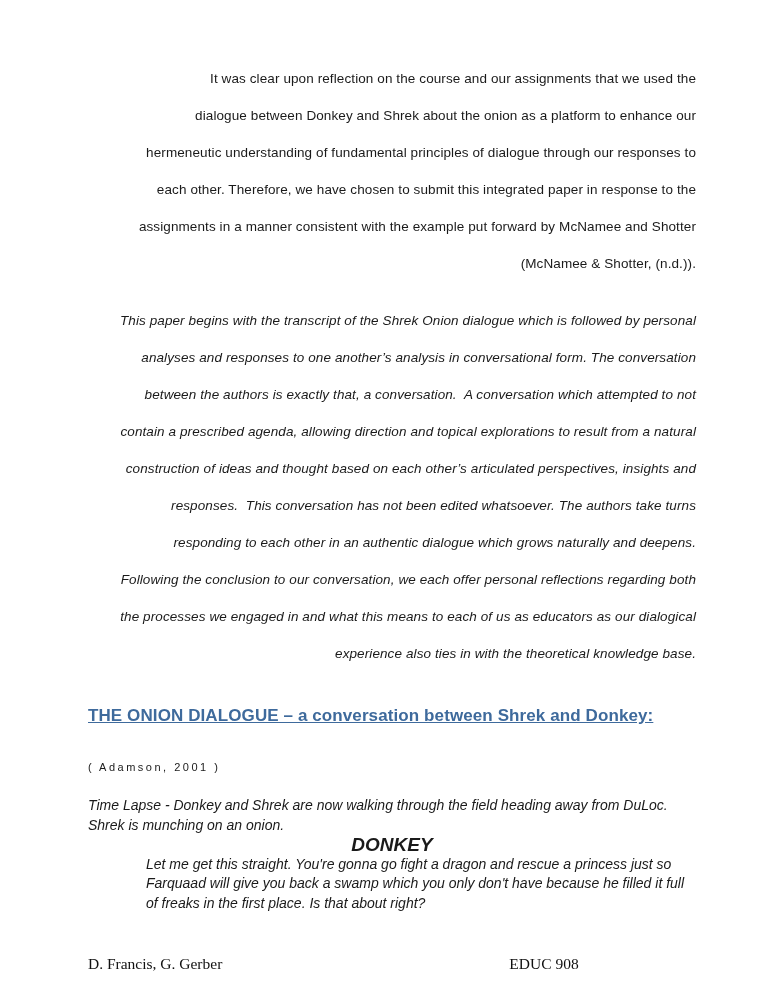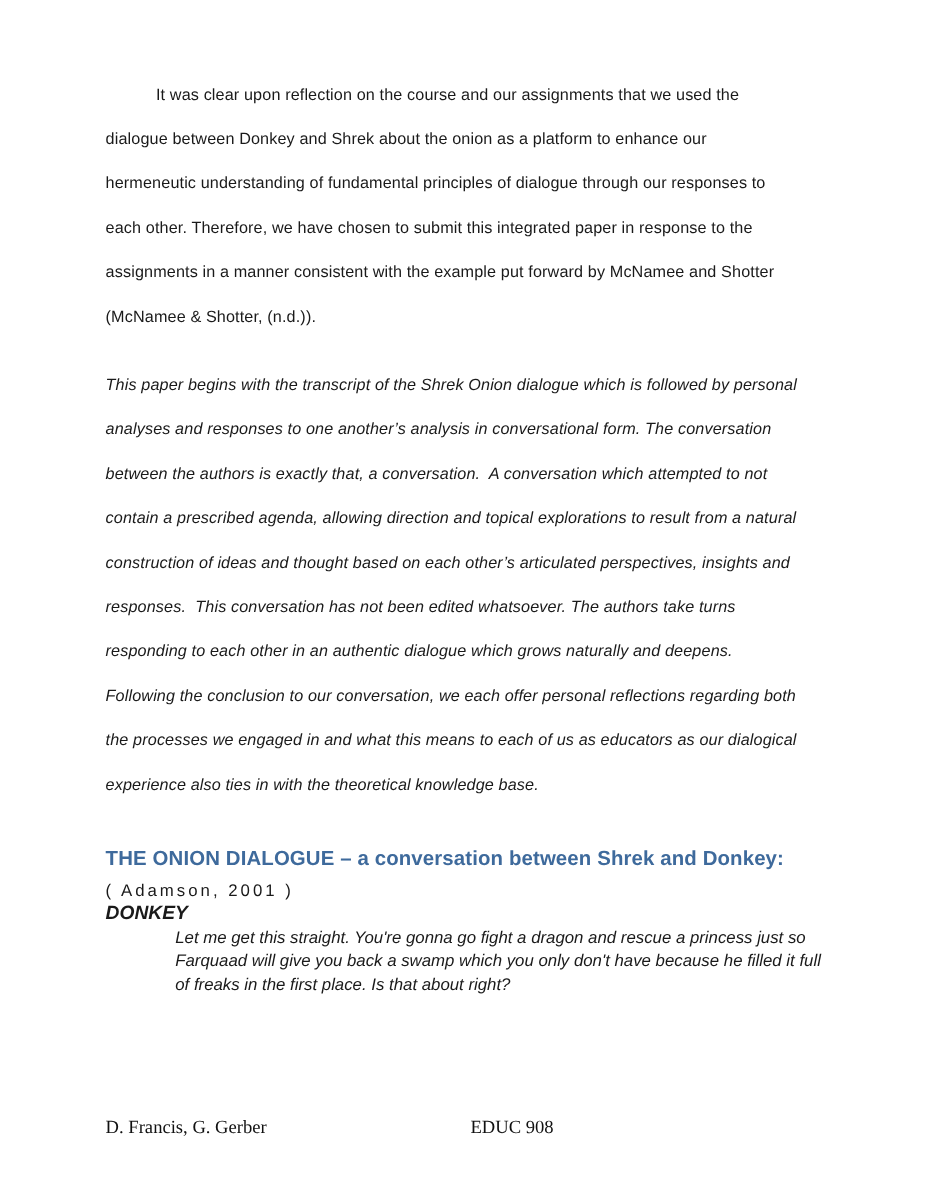--- a/index.html
+++ b/index.html
@@ -14,61 +14,63 @@
   .page {
     position: absolute; inset: 0;
     padding: 60px 76px 0 88px;
     box-sizing: border-box;
   }
   .para {
     font-size: 13.5px;
     line-height: 37px;
     white-space: pre-wrap;
     letter-spacing: 0.1px;
+    text-align: right;
   }
   .para-intro { text-indent: 42px; }
   .para-overview { margin-top: 20px; font-style: italic; }
   .section-heading {
     margin-top: 32px;
     font-size: 17px;
     font-weight: bold;
     line-height: 24px;
     letter-spacing: 0.1px;
   }
   .citation {
-    margin-top: 5px;
-    font-size: 14px;
+    margin-top: 30px;
+    font-size: 11px;
     letter-spacing: 2.5px;
     line-height: 19px;
   }
   .italic-block {
     font-style: italic;
     font-size: 14px;
     line-height: 19.5px;
     white-space: pre-wrap;
   }
   .scene-direction { margin-top: 19px; }
   .speaker {
     font-style: italic;
     font-weight: bold;
-    font-size: 16px;
+    font-size: 19px;
     line-height: 19.5px;
+    text-align: center;
   }
   .speech { margin-left: 58px; }
   .footer {
     position: absolute;
-    top: 930px; left: 88px; right: 76px;
+    top: 954px; left: 88px; right: 76px;
     font-family: "Liberation Serif", serif;
     font-size: 15.5px;
     line-height: 20px;
     display: flex;
     color: #111111;
   }
   .footer-left  { flex: 1; text-align: left; }
-  .footer-center{ flex: 1; text-align: left; }
+  .footer-center{ flex: 1; text-align: center; }
   .footer-right { flex: 1; text-align: right; }
 </style>
 </head>
 <body>
 
 <div class="page">
 
   <div class="para para-intro">It was clear upon reflection on the course and our assignments that we used the
 dialogue between Donkey and Shrek about the onion as a platform to enhance our
 hermeneutic understanding of fundamental principles of dialogue through our responses to
@@ -80,24 +82,26 @@
 analyses and responses to one another’s analysis in conversational form. The conversation
 between the authors is exactly that, a conversation.  A conversation which attempted to not
 contain a prescribed agenda, allowing direction and topical explorations to result from a natural
 construction of ideas and thought based on each other’s articulated perspectives, insights and
 responses.  This conversation has not been edited whatsoever. The authors take turns
 responding to each other in an authentic dialogue which grows naturally and deepens.
 Following the conclusion to our conversation, we each offer personal reflections regarding both
 the processes we engaged in and what this means to each of us as educators as our dialogical
 experience also ties in with the theoretical knowledge base.</div>
 
-  <div class="section-heading" style="color: rgb(62, 106, 156);">THE ONION DIALOGUE – a conversation between Shrek and Donkey:</div>
+  <div class="section-heading" style="color: rgb(62, 106, 156); text-decoration: underline;">THE ONION DIALOGUE – a conversation between Shrek and Donkey:</div>
 
   <div class="citation">( Adamson,  2001 )</div>
 
+  <div class="italic-block scene-direction">Time Lapse - Donkey and Shrek are now walking through the field heading away from DuLoc.
+Shrek is munching on an onion.</div>
 
   <div class="speaker">DONKEY</div>
 
   <div class="italic-block speech">Let me get this straight. You're gonna go fight a dragon and rescue a princess just so
 Farquaad will give you back a swamp which you only don't have because he filled it full
 of freaks in the first place. Is that about right?</div>
 
 
 </div>
 

